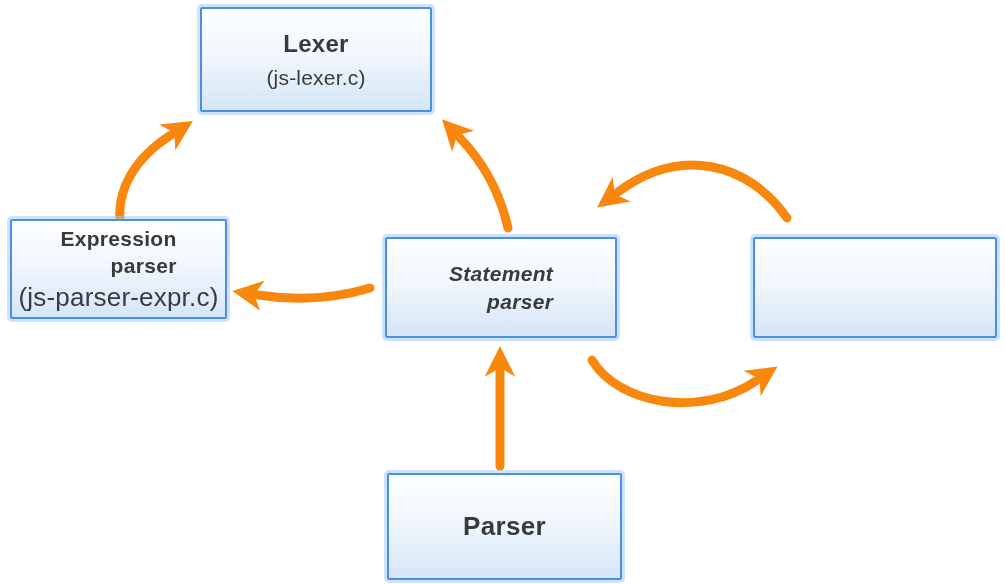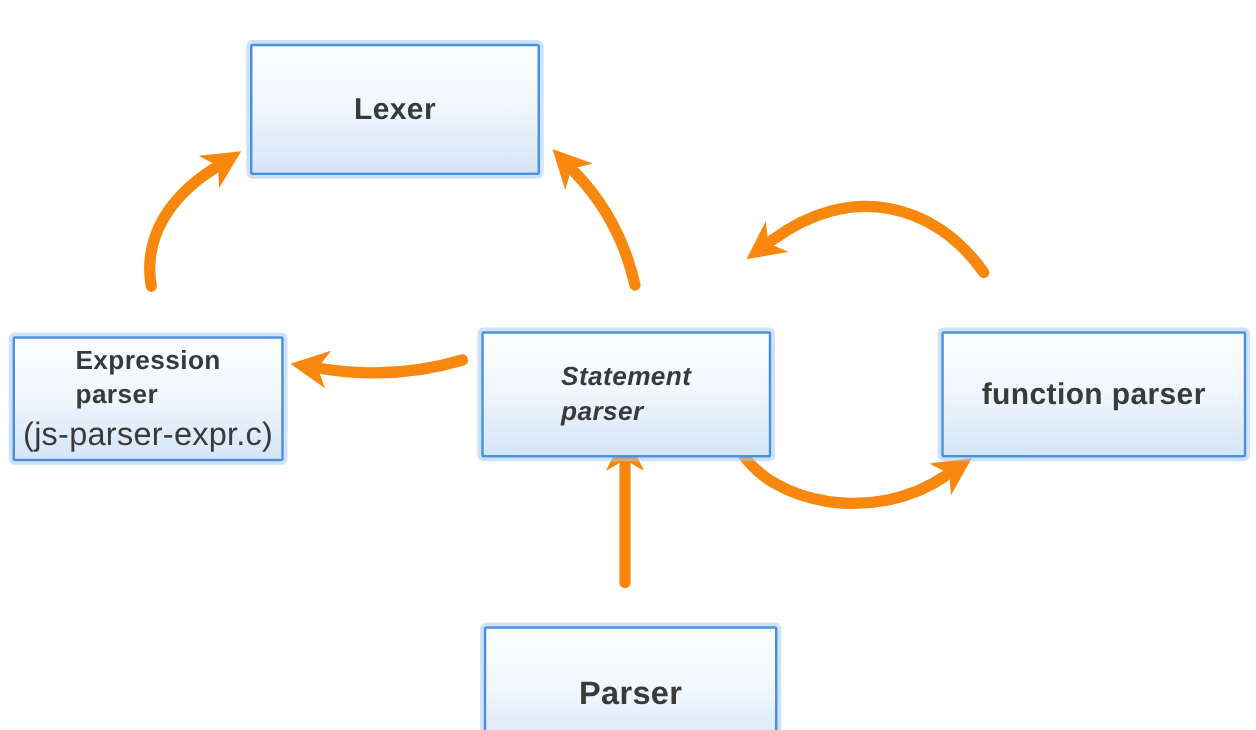--- a/index.html
+++ b/index.html
@@ -22,45 +22,44 @@
     stroke-width: 9;
     stroke-linecap: round;
   }
   .node {
     position: absolute;
     box-sizing: border-box;
     display: flex;
     flex-direction: column;
     align-items: center;
     justify-content: center;
-    text-align: left;
+    text-align: right;
     border: 2px solid #4A90E2;
     border-radius: 2px;
     background: linear-gradient(180deg, #fdfeff 0%, #f1f7fd 45%, #d5e5f7 100%);
     box-shadow: 0 0 0 3px rgba(165, 203, 245, 0.55);
     color: #3a3a3a;
-    margin-top: 28px;
   }
   .node .title {
     font-weight: 700;
     white-space: pre-line;
     line-height: 1.32;
     letter-spacing: 0.3px;
   }
   .node .subtitle {
     font-weight: 400;
     line-height: 1.25;
     margin-top: 3px;
     letter-spacing: 0.2px;
   }
   .node-lexer      { left: 200px; top: 7px;   width: 232px; height: 105px; }
   .node-lexer .title    { font-size: 24px; }
   .node-lexer .subtitle { font-size: 21px; margin-top: 5px; }
 
-  .node-expression { left: 10px;  top: 241px; width: 217px; height: 100px; }
+  .node-expression { left: 10px;  top: 219px; width: 217px; height: 100px; }
   .node-expression .title    { font-size: 21px; }
   .node-expression .subtitle { font-size: 26px; margin-top: 1px; }
 
   .node-statement  { left: 385px; top: 237px; width: 232px; height: 101px; font-style: italic; }
   .node-statement .title    { font-size: 21px; }
   .node-statement .subtitle { font-size: 19px; margin-top: 1px; }
 
   .node-function   { left: 753px; top: 237px; width: 244px; height: 101px; }
   .node-function .title    { font-size: 24px; }
   .node-function .subtitle { font-size: 19px; margin-top: 2px; }
@@ -83,34 +82,34 @@
     <path class="shaft" d="M 121 229 C 114 188 138 156 171 135" marker-end="url(#ah)"></path>
     <path class="shaft" d="M 508 228 C 500 193 484 163 460 138" marker-end="url(#ah)"></path>
     <path class="shaft" d="M 370 288 C 330 300 290 300 258 295" marker-end="url(#ah)"></path>
     <path class="shaft" d="M 787 218 C 748 162 680 146 618 192" marker-end="url(#ah)"></path>
     <path class="shaft" d="M 592 360 C 618 404 700 419 756 381" marker-end="url(#ah)"></path>
     <path class="shaft" d="M 500 466 L 500 372" marker-end="url(#ah)"></path>
   </svg>
 
   <div class="node node-lexer">
     <div class="title">Lexer</div>
+    <div class="subtitle">(js-lexer.c)</div>
   </div>
 
   <div class="node node-expression">
     <div class="title">Expression
 parser</div>
     <div class="subtitle">(js-parser-expr.c)</div>
   </div>
 
   <div class="node node-statement">
     <div class="title">Statement
 parser</div>
   </div>
 
   <div class="node node-function">
-    <div class="title">function parser</div>
   </div>
 
   <div class="node node-parser">
     <div class="title">Parser</div>
   </div>
 
 </div>
 
 </body></html>

